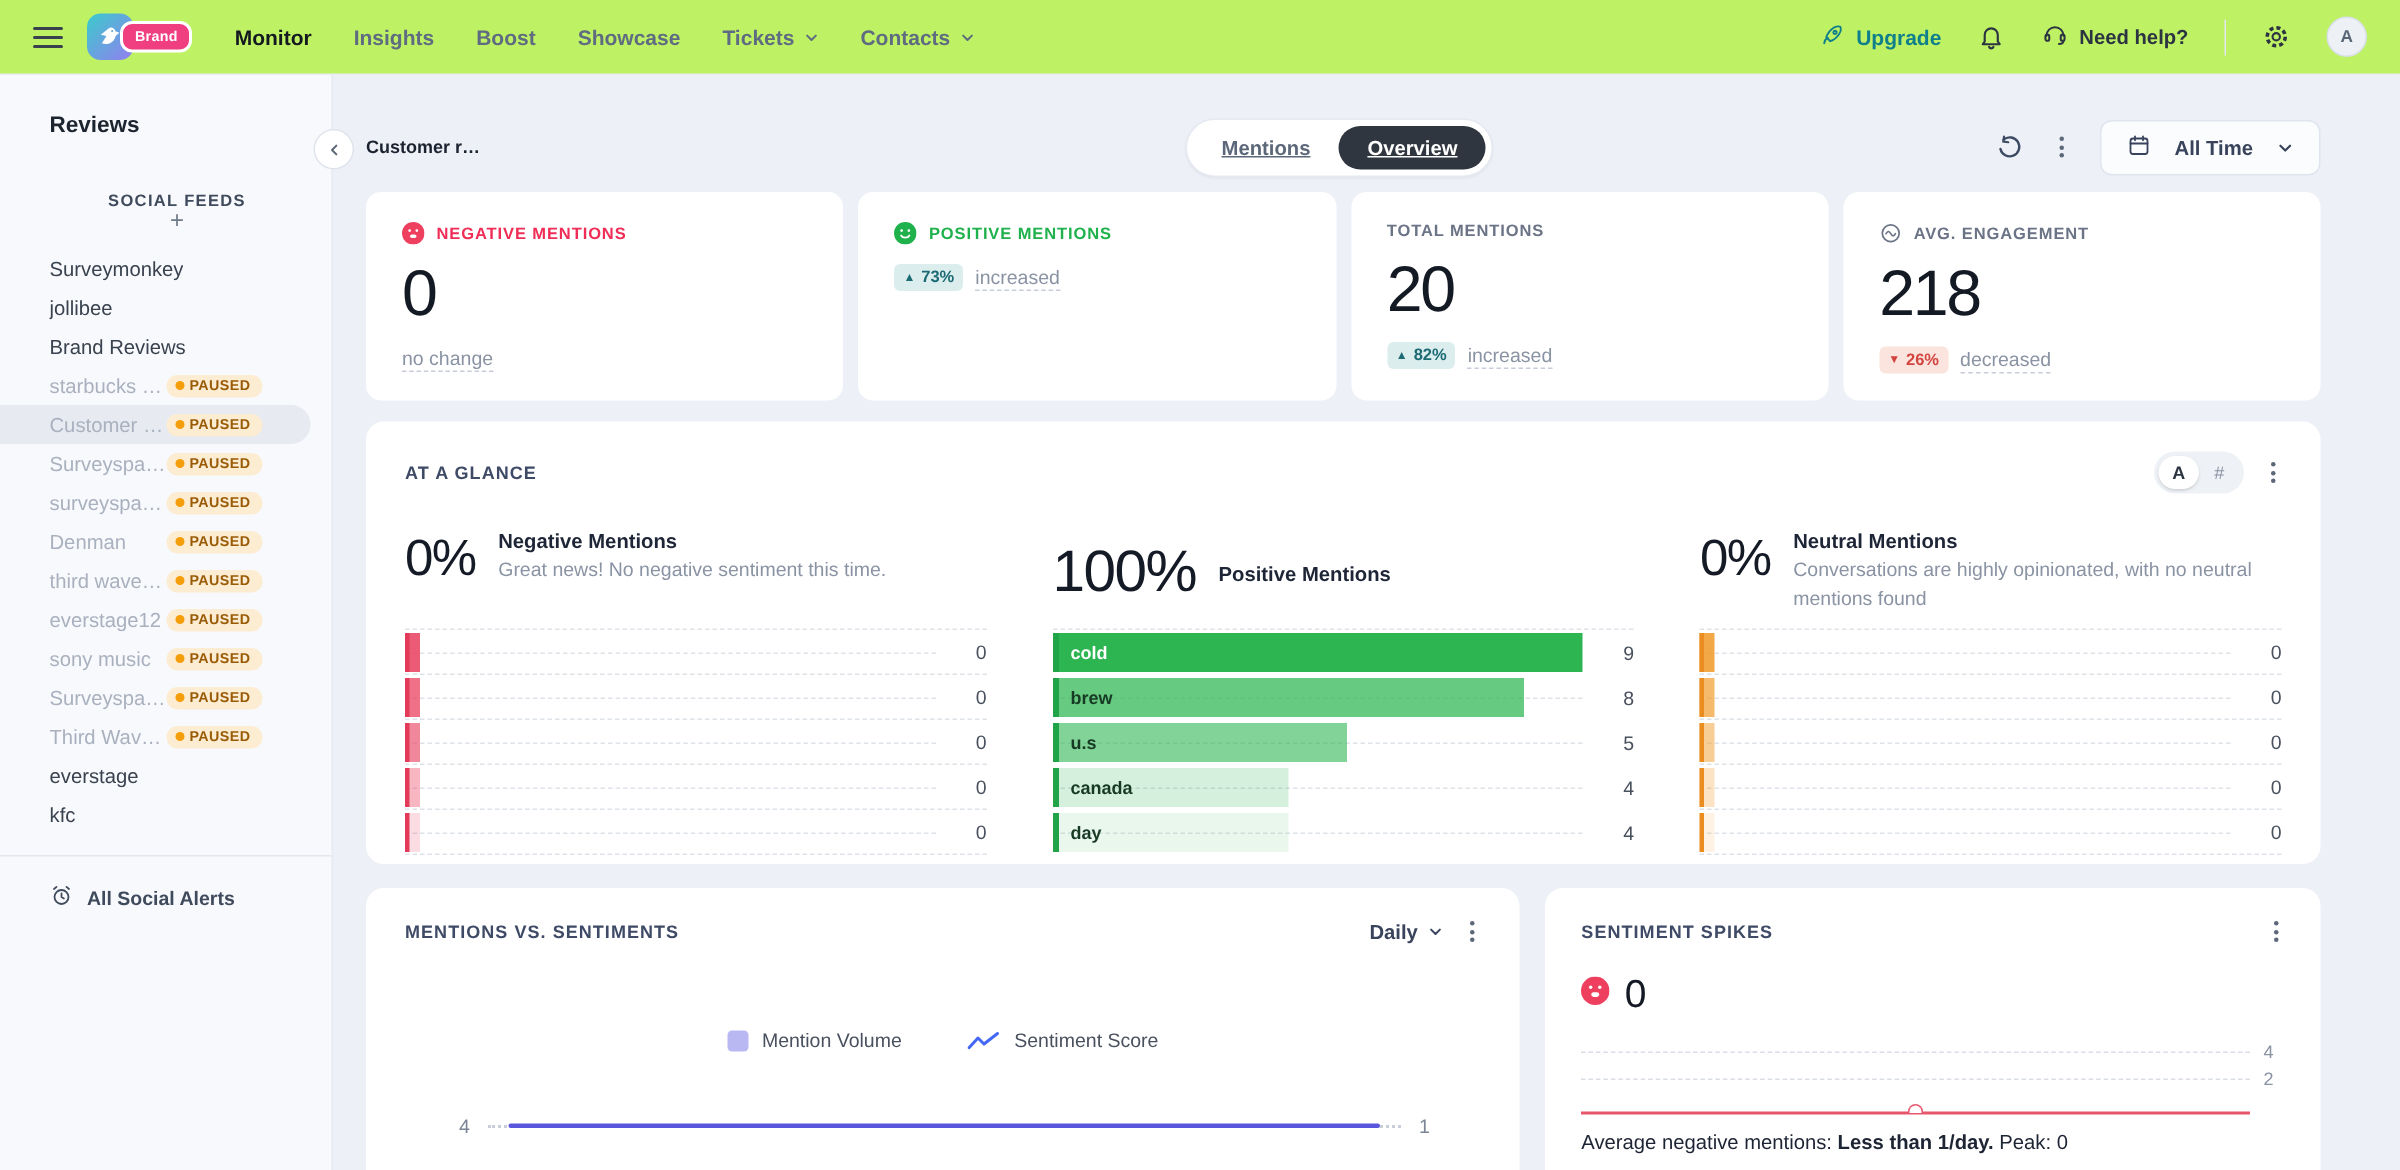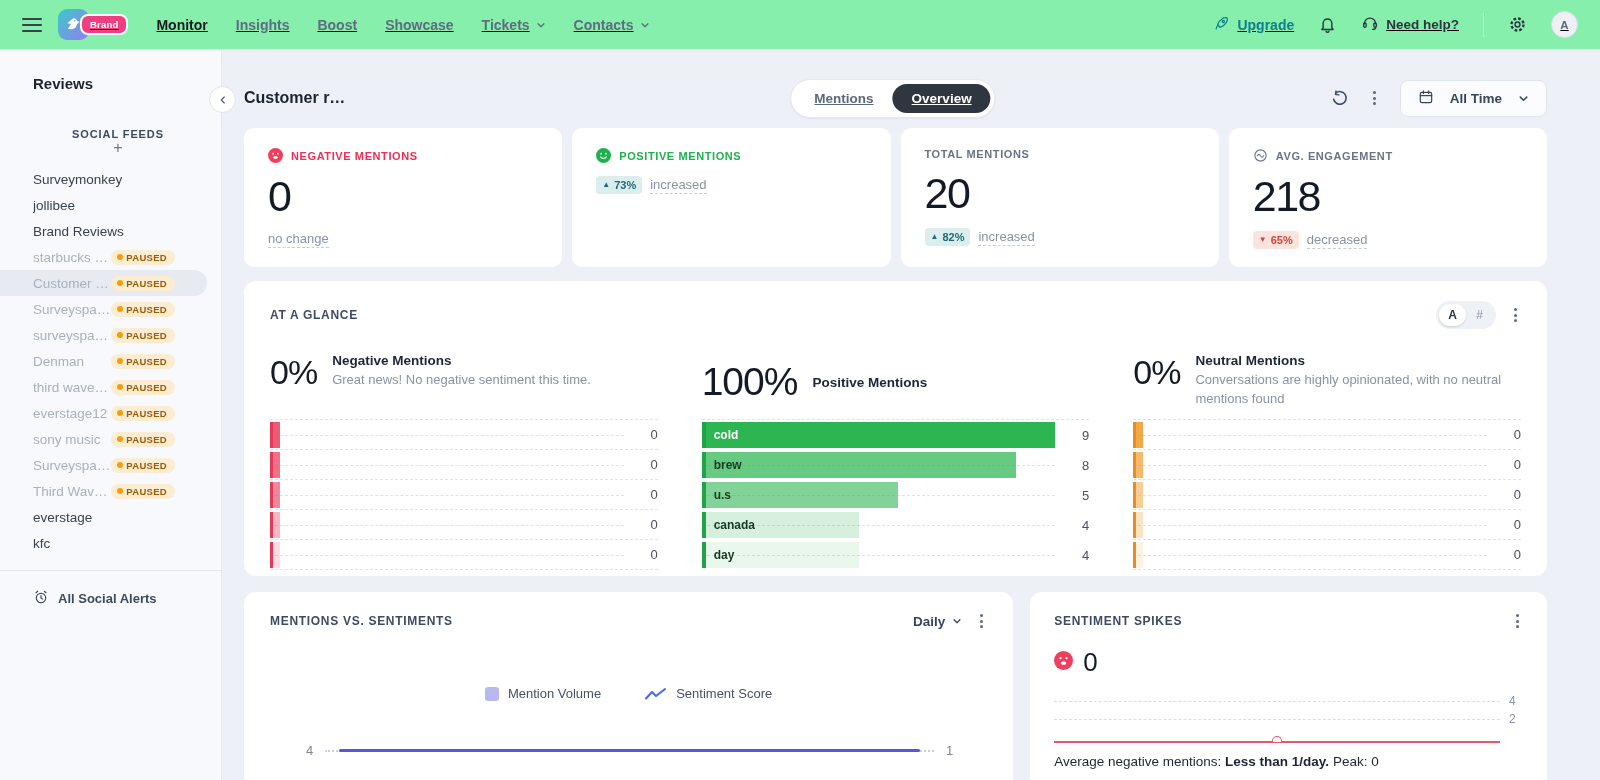--- a/index.html
+++ b/index.html
@@ -1,22 +1,22 @@
 <!DOCTYPE html>
 <html><head>
 <meta charset="utf-8">
 <style>
   html,body{margin:0;padding:0;width:1600px;height:780px;overflow:hidden;
     font-family:"Liberation Sans",sans-serif;background:#edf0f6;}
   *{box-sizing:border-box;}
   .app{position:relative;width:1600px;height:780px;}
 
   
-  .topnav{height:50px;background:#86efac;border-bottom:1px solid #e9edf2;display:flex;
-    align-items:center;padding:0 22px;position:relative;z-index:5;text-decoration:underline;}
+  .topnav{height:50px;background:#bef264;border-bottom:1px solid #e9edf2;display:flex;
+    align-items:center;padding:0 22px;position:relative;z-index:5;}
   .hamburger{width:20px;display:flex;flex-direction:column;gap:4px;cursor:pointer;margin-right:16px;}
   .hamburger i{display:block;height:2px;background:#39414f;border-radius:2px;}
   .logo-wrap{display:flex;align-items:center;margin-right:28px;}
   .logo-sq{width:31px;height:31px;border-radius:9px;background:linear-gradient(135deg,#43c3cf 10%,#8f82ef 95%);
     display:flex;align-items:center;justify-content:center;}
   .brand-pill{margin-left:-9px;background:#f03f80;color:#fff;font-size:9.5px;font-weight:700;
     padding:3px 8px;border-radius:8px;border:2px solid #fff;letter-spacing:.2px;}
   .nav-items{display:flex;align-items:center;gap:28px;}
   .nav-item{font-size:14px;font-weight:600;color:#5e6b80;display:flex;align-items:center;gap:6px;cursor:pointer;}
   .nav-item.active{color:#14191f;font-weight:700;}
@@ -48,21 +48,21 @@
   .sb-alerts{display:flex;align-items:center;gap:9px;padding:18px 33px 0 33px;font-size:13px;
     font-weight:700;color:#3f4a5c;cursor:pointer;}
 
   
   .main{position:absolute;top:50px;left:222px;right:0;bottom:0;background:#edf0f6;
     padding:28px 53px 0 22px;overflow:hidden;}
   .collapse-btn{position:absolute;left:209px;top:86px;width:27px;height:27px;border-radius:50%;
     background:#fff;border:1px solid #dfe4ec;color:#5a6576;display:flex;align-items:center;
     justify-content:center;z-index:6;cursor:pointer;padding:0;}
   .page-head{position:relative;display:flex;align-items:center;height:40px;}
-  .page-title{font-size:16px;font-weight:700;color:#1c2330;}
+  .page-title{font-size:12px;font-weight:700;color:#1c2330;}
   .tab-pill{position:absolute;left:649px;transform:translateX(-50%);background:#fff;
     border:1px solid #e5e9f0;border-radius:999px;padding:4px;display:flex;box-shadow:0 1px 2px rgba(16,24,40,.05);}
   .tab{padding:7px 19px;border-radius:999px;font-size:13.5px;font-weight:600;color:#5c687a;cursor:pointer;text-decoration:underline;}
   .tab.active{background:#30363f;color:#fff;}
   .head-right{margin-left:auto;display:flex;align-items:center;gap:20px;}
   .kebab{display:flex;flex-direction:column;gap:2.5px;cursor:pointer;padding:4px;}
   .kebab i{width:3px;height:3px;border-radius:50%;background:#5c687a;display:block;}
   .time-btn{display:flex;align-items:center;gap:16px;background:#fbfcfe;border:1px solid #dfe5ee;
     border-radius:8px;padding:8px 17px;font-size:13.5px;font-weight:600;color:#39445c;cursor:pointer;}
 
@@ -415,21 +415,21 @@
                 <circle cx="12" cy="12" r="9"></circle>
                 <path d="M7 12.5c1.7-3.2 3.3-3.2 5 0s3.3 3.2 5 0" stroke-linecap="round"></path>
               </svg>
             </span>
             <span>AVG. ENGAGEMENT</span>
           </div>
           <div class="stat-value">218</div>
           <div class="stat-change">
             <span class="badge down">
               <span class="tri">▼</span>
-              <span>65%</span>
+              <span>26%</span>
             </span>
             <span class="change-text">decreased</span>
           </div>
         </div>
       </div>
 
     <section class="glance-card">
       <div class="card-head">
         <span class="section-title">AT A GLANCE</span>
         <div class="head-controls">

